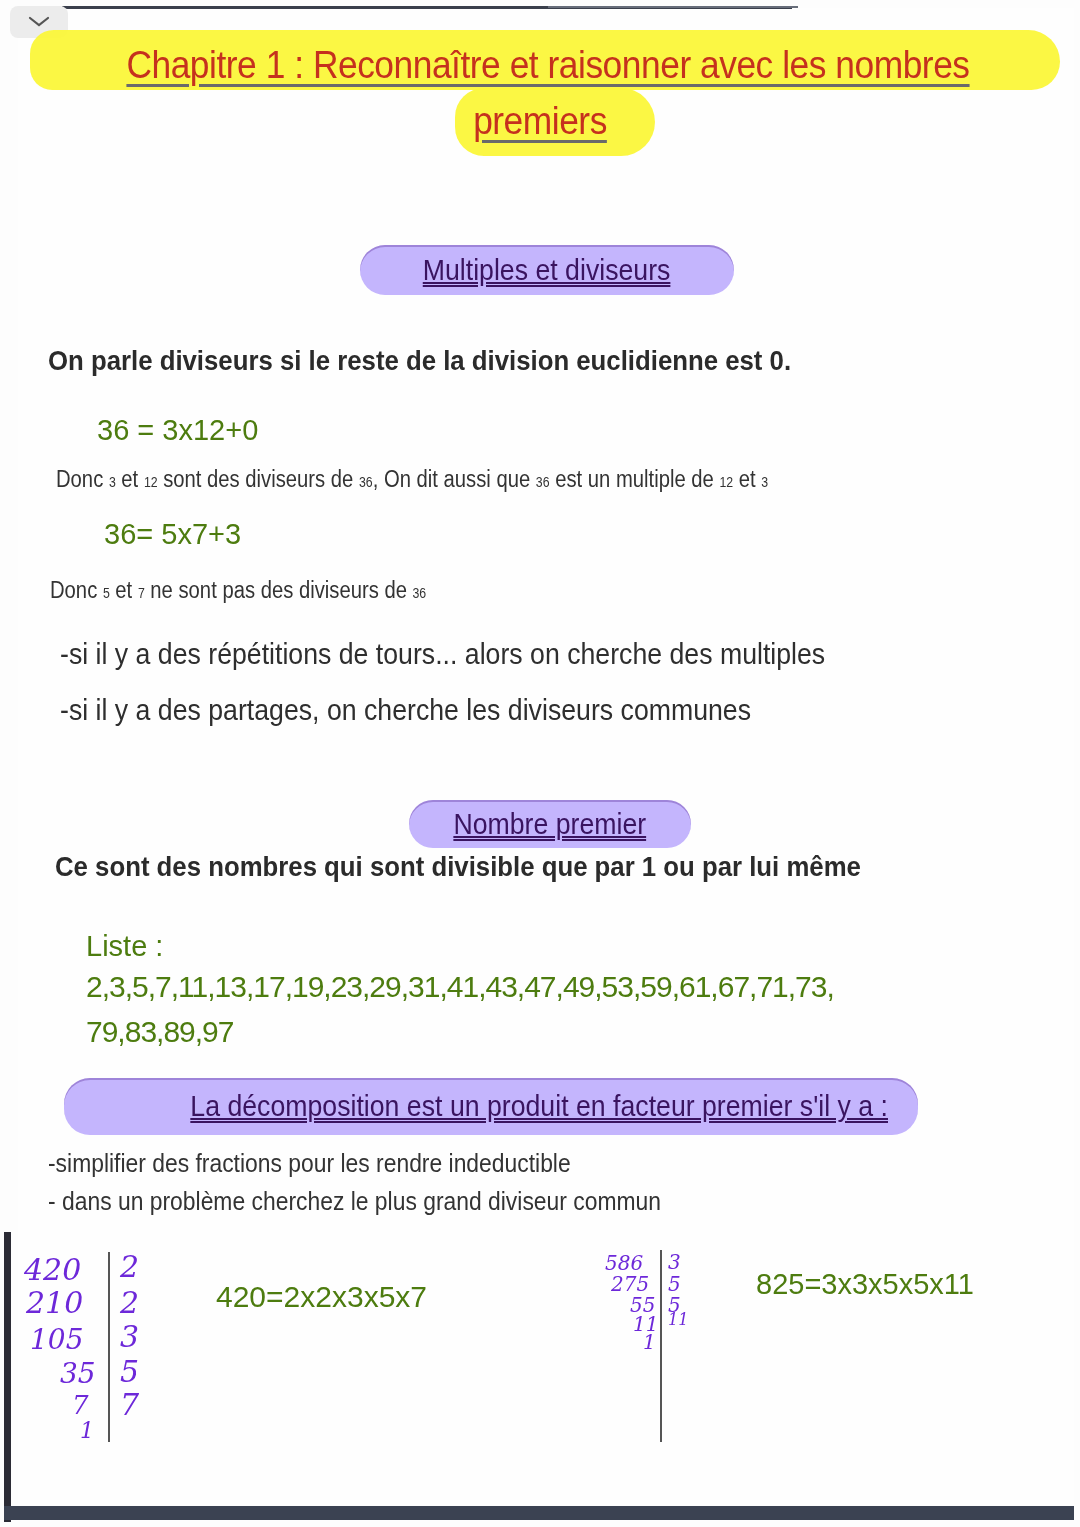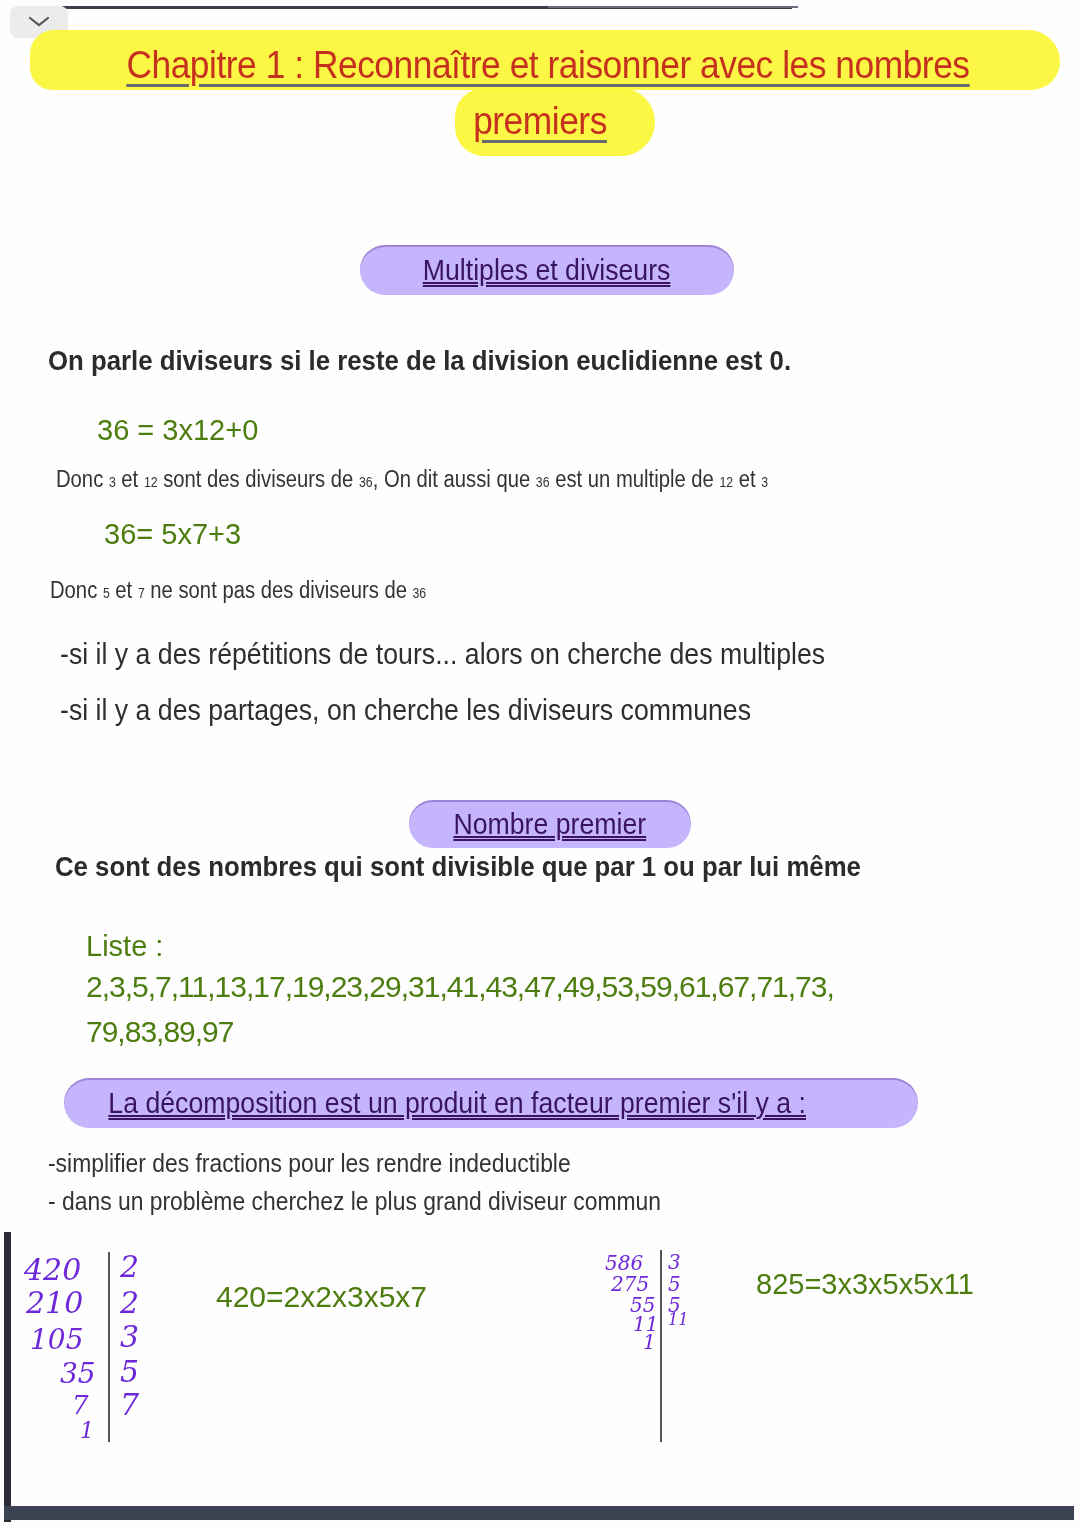--- a/index.html
+++ b/index.html
@@ -42,21 +42,21 @@
   .title.l2 { top: 100px; transform: scaleX(.93); }
 
   .pill {
     position: absolute; background: #c4b5fd; border-radius: 26px;
     color: #3a1460; display: flex; align-items: center; justify-content: center;
     font-size: 29px; box-shadow: inset 0 2px 0 rgba(90,40,150,.35); text-decoration: underline;
   }
   .pill span { text-decoration: underline; text-underline-offset: 5px; transform: scaleX(.92); display: inline-block; }
   .pill.p1 { left: 360px; top: 245px; width: 374px; height: 50px; }
   .pill.p2 { left: 409px; top: 760px; width: 282px; height: 48px; margin-top: 40px; }
-  .pill.p3 { left: 64px; top: 1078px; width: 854px; height: 50px; justify-content: flex-start; padding-left: 14px; box-sizing: border-box; }
+  .pill.p3 { left: 64px; top: 1078px; width: 854px; height: 57px; justify-content: flex-end; padding-left: 14px; box-sizing: border-box; }
 
   .text { position: absolute; white-space: nowrap; transform-origin: left center; }
   .bold { font-weight: bold; font-size: 28px; color: #2b2b2b; transform: scaleX(.92); }
   .reg { font-size: 29px; color: #2e2e2e; transform: scaleX(.92); }
   .small { font-size: 23px; color: #333; transform: scaleX(.88); }
   .small .tiny { font-size: 14px; }
   .mono { font-family: Liberation Sans, sans-serif; font-size: 29px; color: #4d7c0f; }
   .mono.big { font-size: 30px; letter-spacing: -1px; }
 
   .hand { position: absolute; font-family: "DejaVu Serif", serif; color: #6d28d9; font-style: italic; line-height: 1; }

